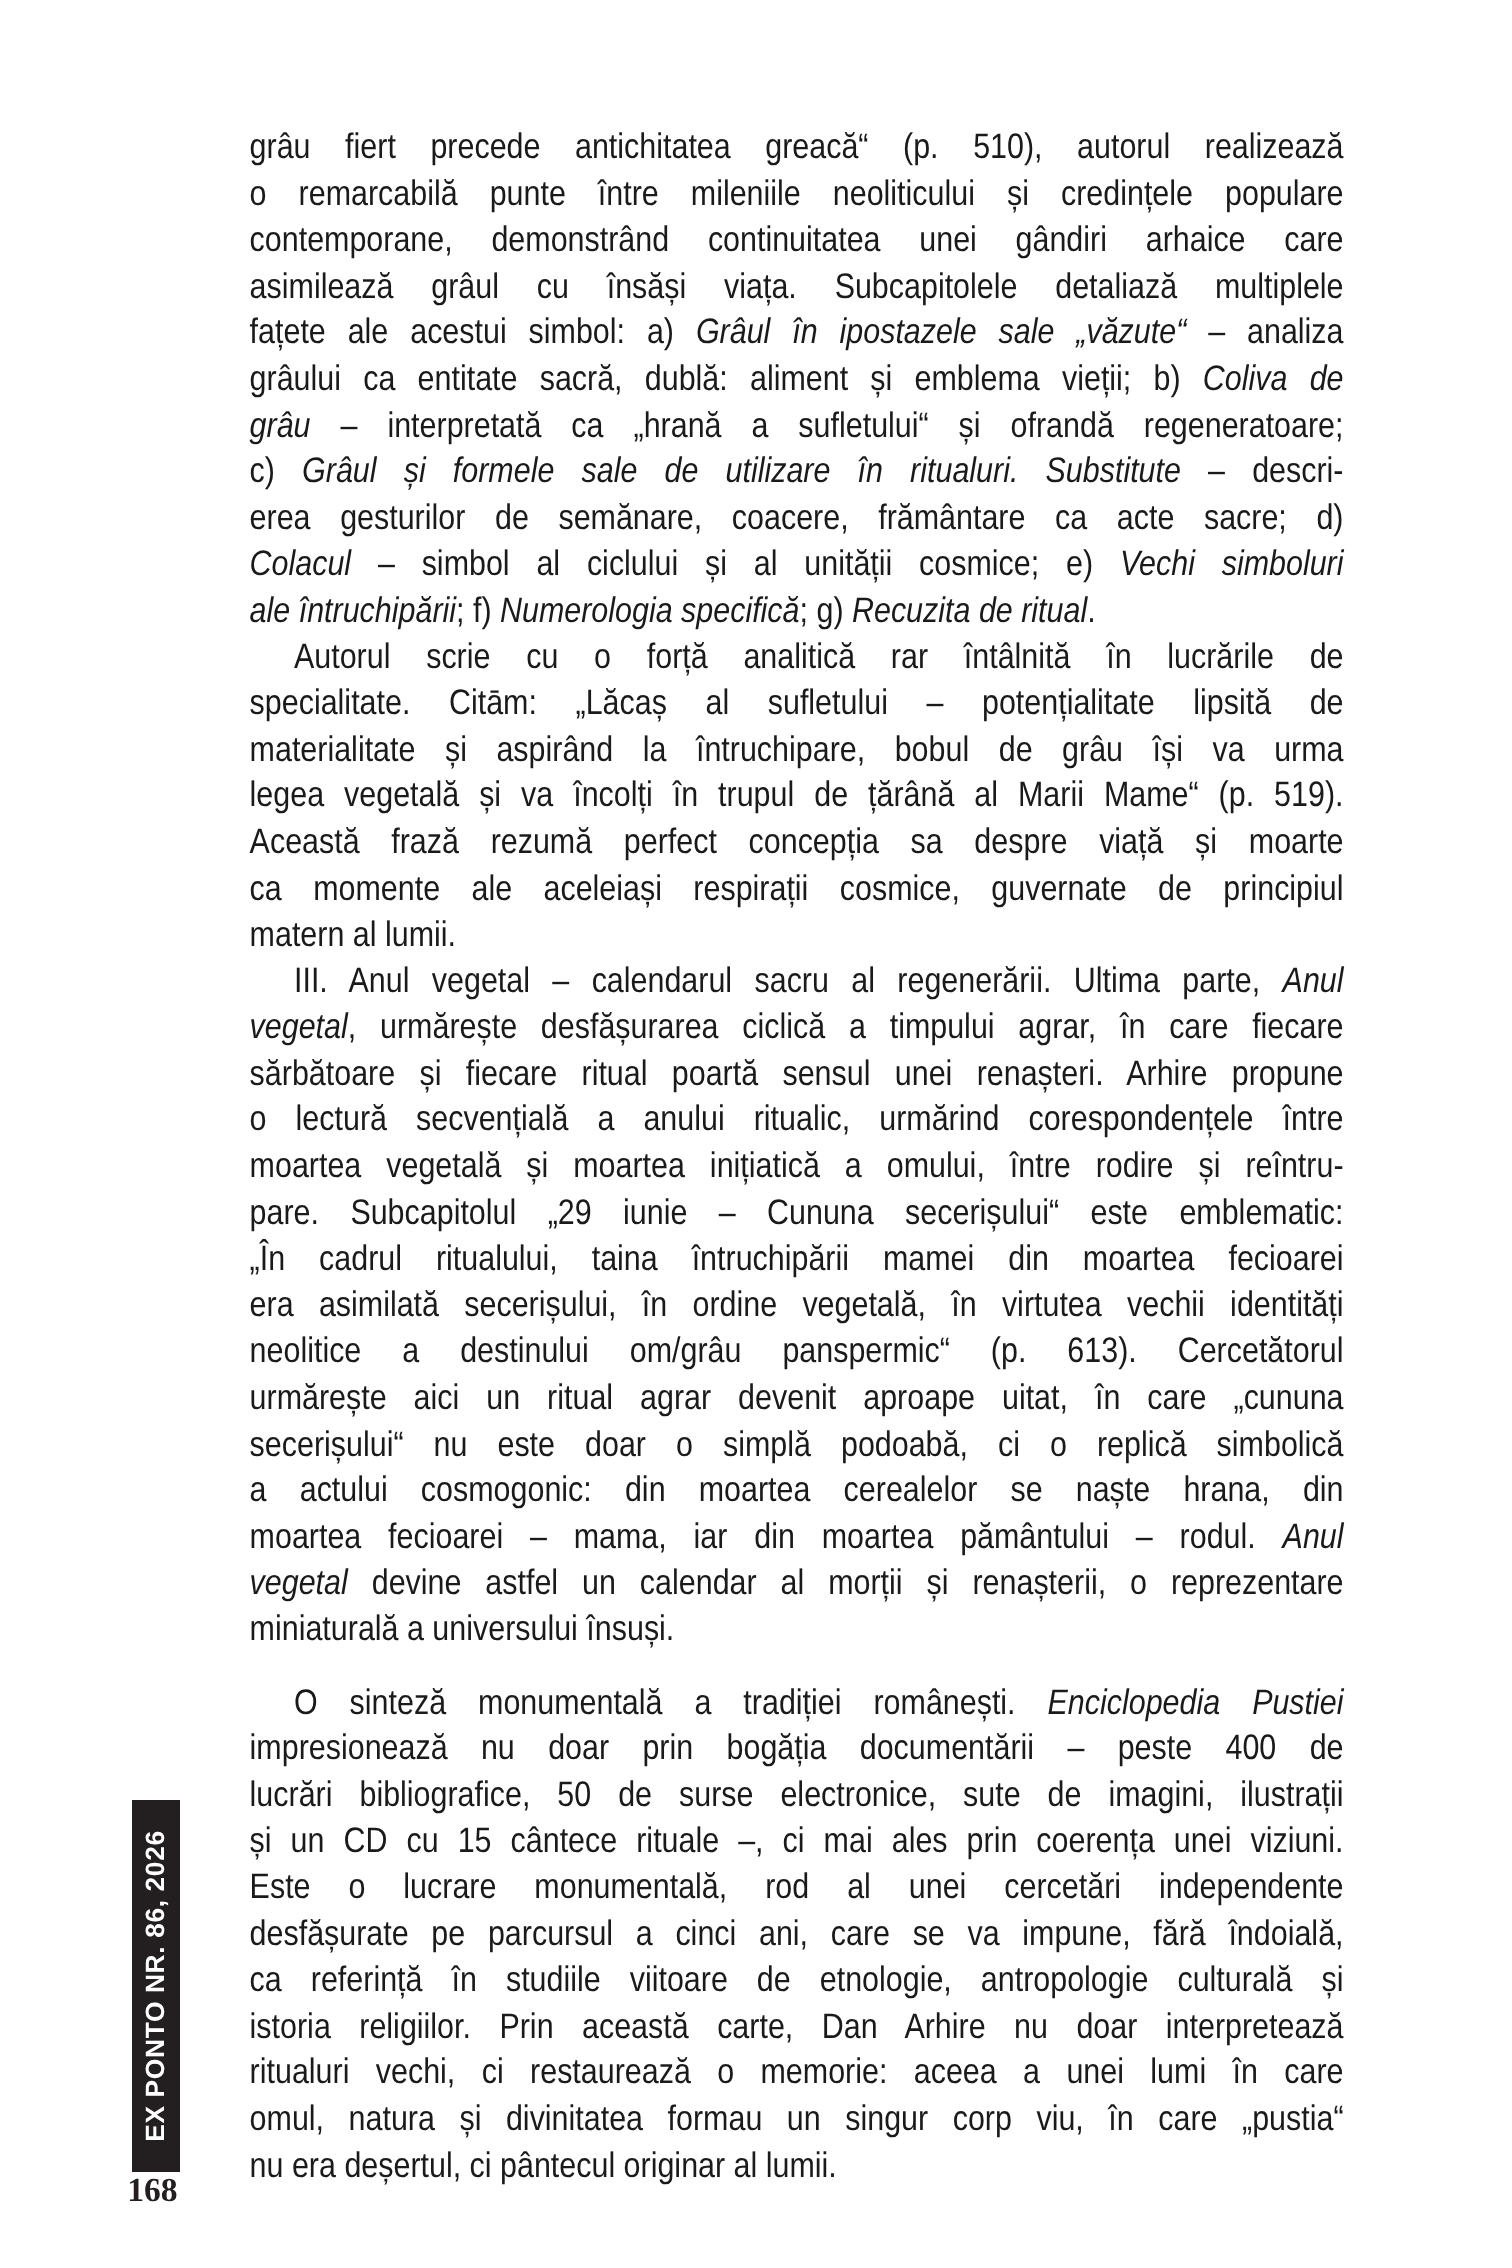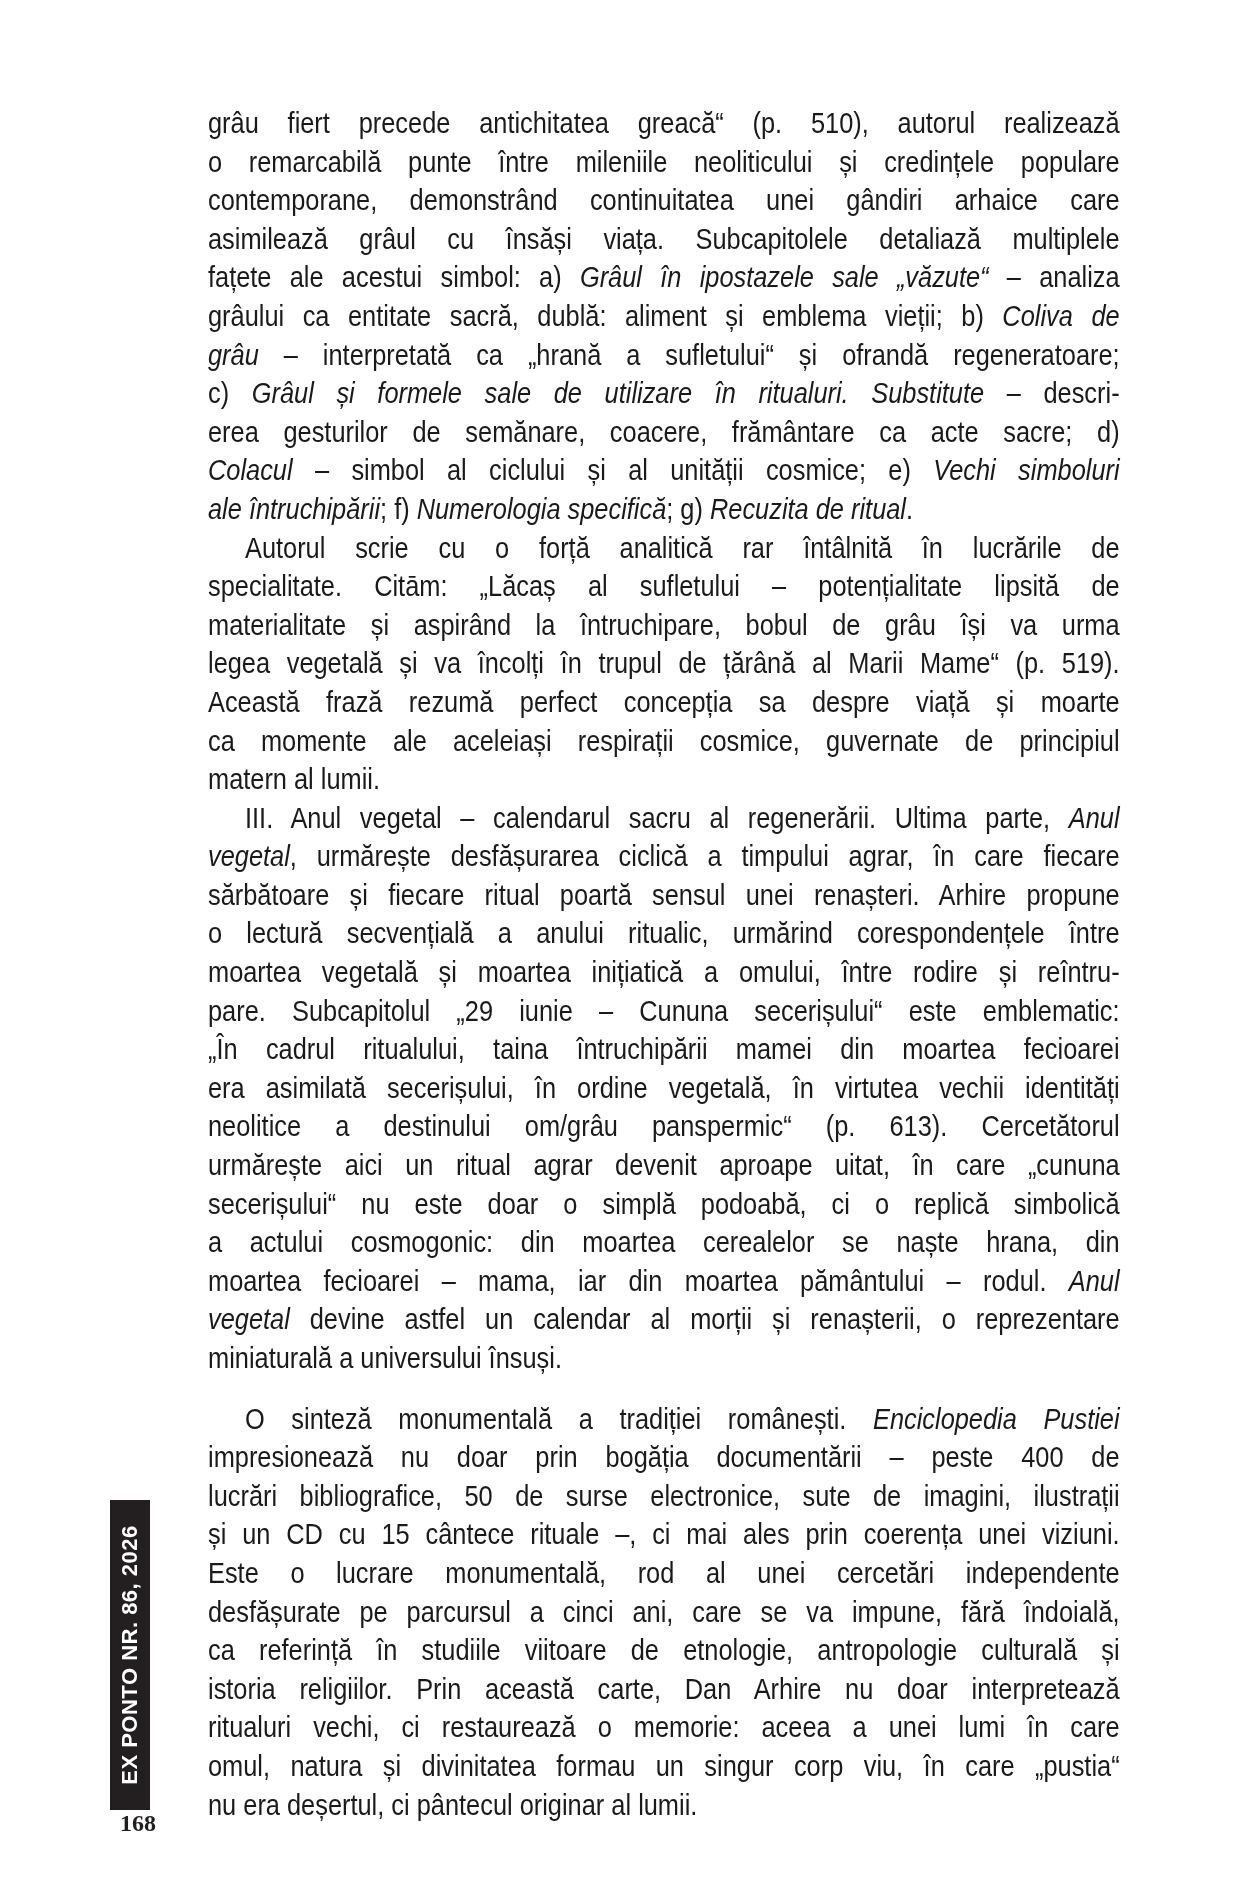--- a/index.html
+++ b/index.html
@@ -30,22 +30,22 @@
     position:absolute; left:110px; top:1500px; width:40px; height:310px;
     display:flex; align-items:center; justify-content:center;
   }
   .side-text span {
     display:block; transform: rotate(-90deg);
     white-space:nowrap; color:#ffffff;
     font-family:"Liberation Sans", sans-serif; font-weight:bold;
     font-size:22px; letter-spacing:0.5px;
   }
   .page-number {
-    position:absolute; left:106px; top:1810px; width:50px; text-align:right;
-    font-family:"Liberation Serif", serif; font-weight:bold; font-size:24px; color:#231f20;
+    position:absolute; left:106px; top:1810px; width:50px; text-align:left;
+    font-family:"Liberation Serif", serif; font-weight:bold; font-size:28px; color:#231f20;
   }
 </style>
 </head>
 <body>
 
 <div class="page" id="page-body">
     <div>
       <div class="line"><span>grâu fiert precede antichitatea greacă“ (p. 510), autorul realizează</span></div>
       <div class="line"><span>o remarcabilă punte între mileniile neoliticului și credințele populare</span></div>
       <div class="line"><span>contemporane, demonstrând continuitatea unei gândiri arhaice care</span></div>

